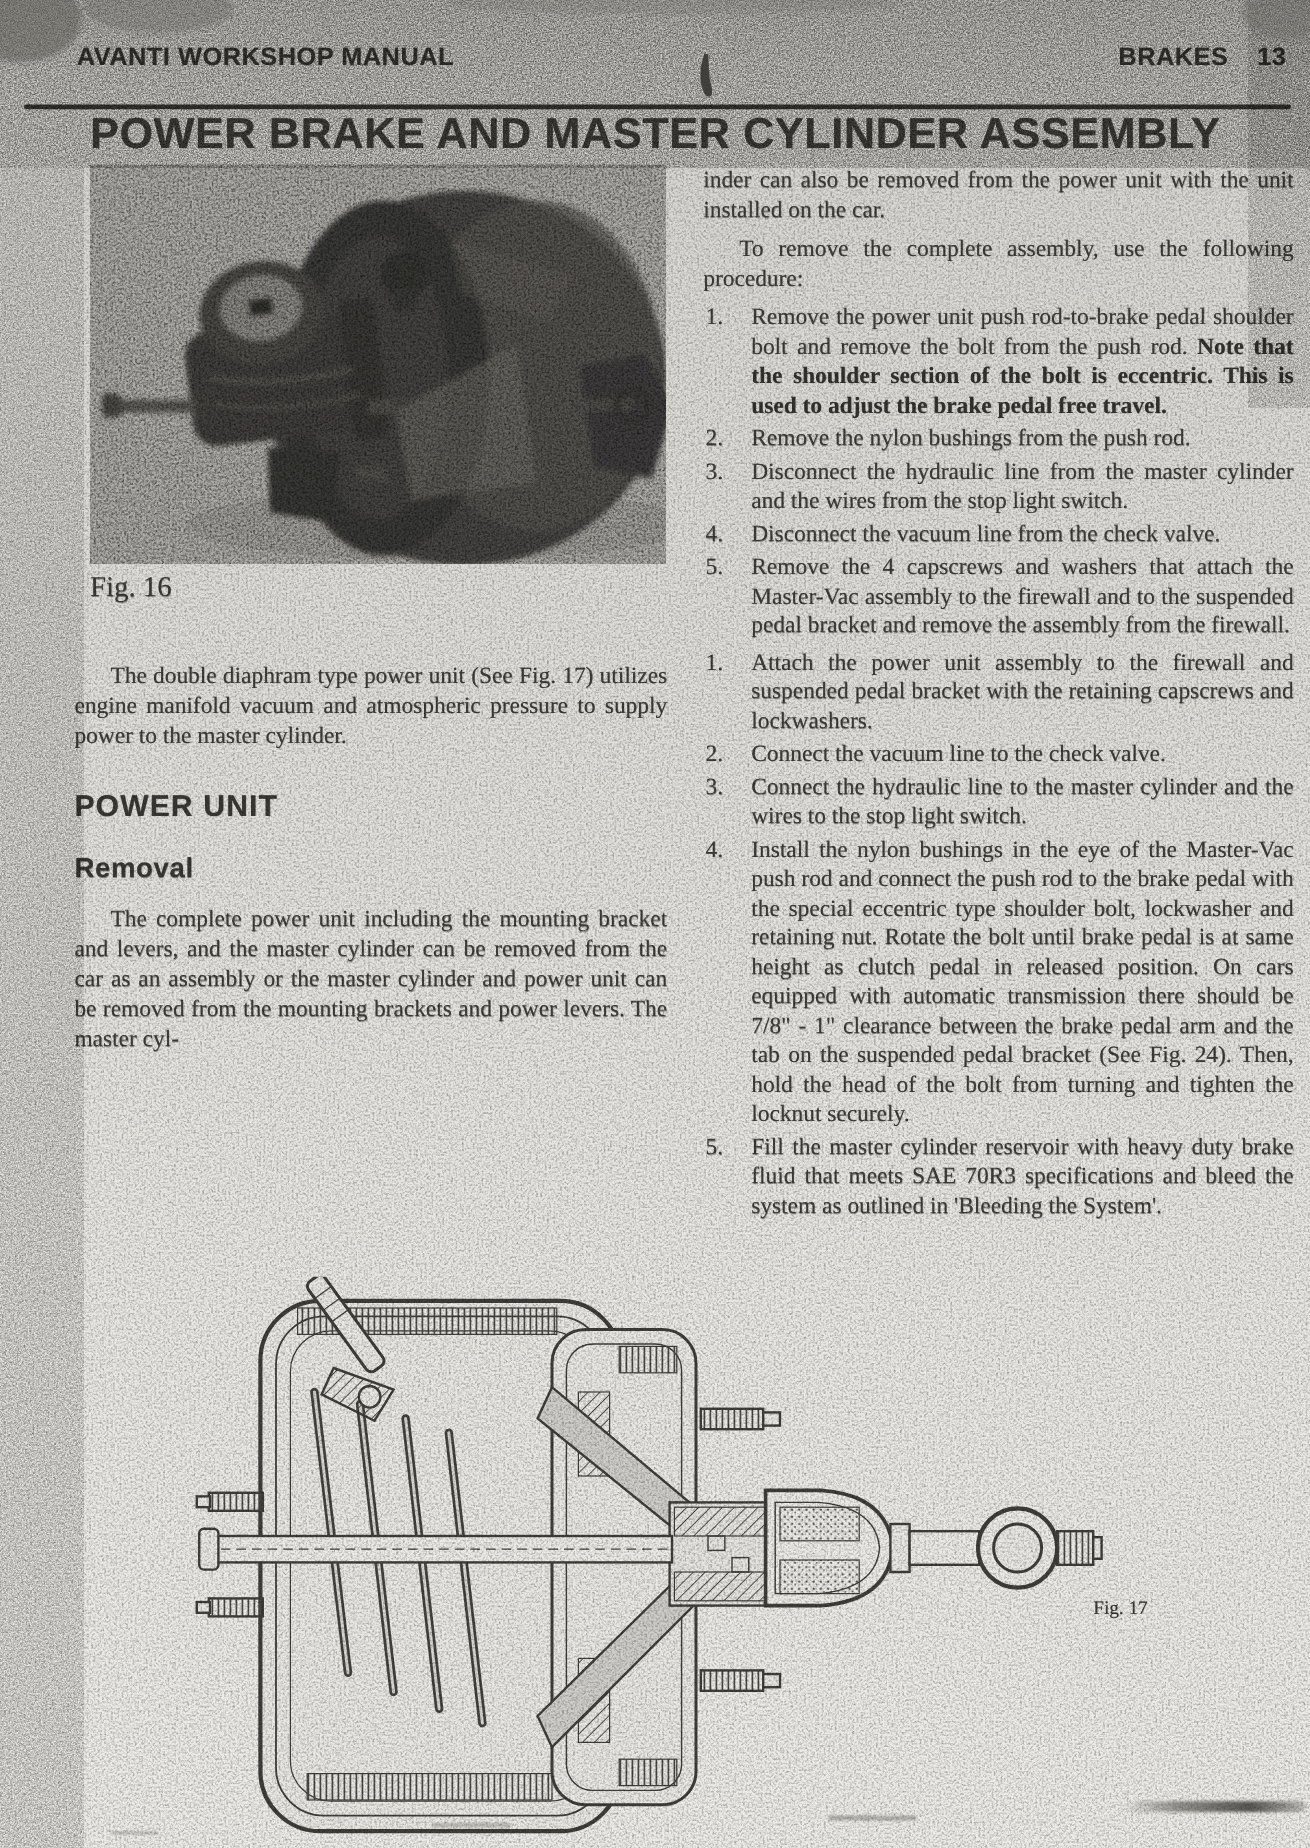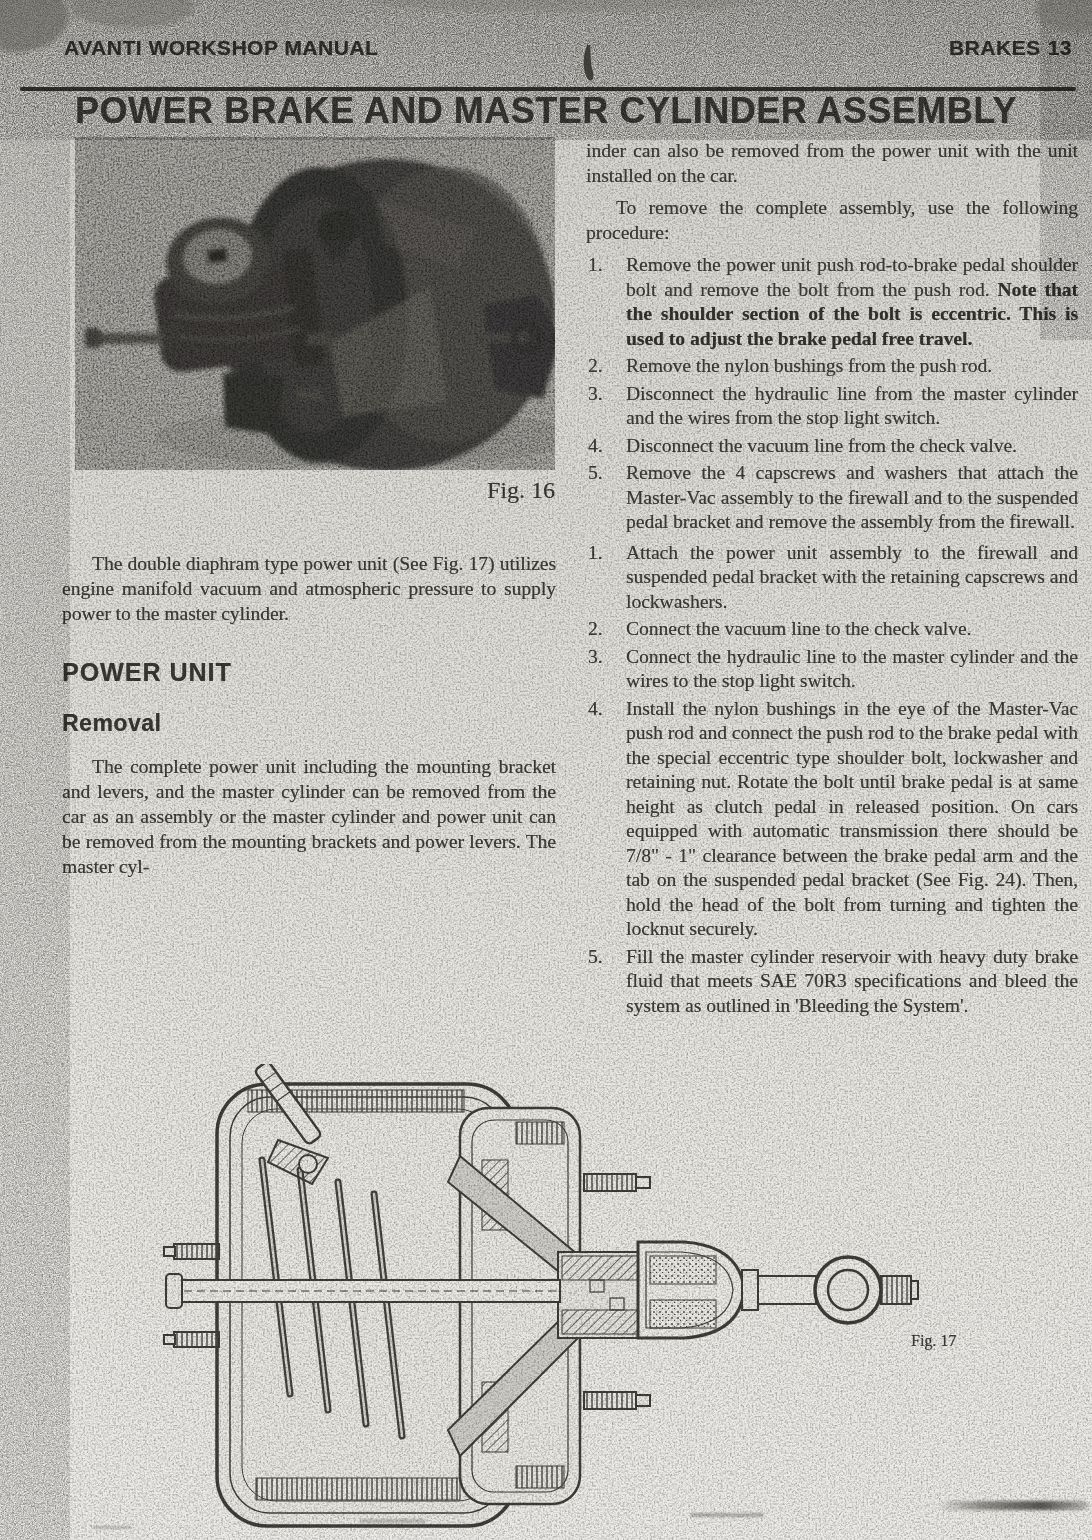--- a/index.html
+++ b/index.html
@@ -6,27 +6,27 @@
   .page{
     position:relative;width:1092px;height:1540px;overflow:hidden;
     background:linear-gradient(180deg,#c6c4bf 0%,#d6d4cf 5%,#dbd9d4 15%,#e1dfda 40%,#e9e7e2 70%,#edebe7 100%);
     font-family:"Liberation Serif", serif;color:#3d3c39;
   }
   .abs{position:absolute;}
   .ink{text-shadow:0.3px 0.3px 0.6px rgba(55,53,48,.55);}
   
   .hdr{font-family:"Liberation Sans",sans-serif;font-weight:bold;font-size:21px;color:#3a3935;letter-spacing:.5px;}
   .hdr-left{left:64px;top:36px;text-align:right;}
-  .hdr-right{right:20px;top:36px;display:flex;gap:7px;}
+  .hdr-right{right:20px;top:36px;display:flex;gap:24px;}
   .rule{left:20px;top:87px;width:1056px;height:3.5px;background:#3b3a36;border-radius:2px;}
   .title{left:0;top:90px;width:100%;text-align:center;margin:0;
     font-family:"Liberation Sans",sans-serif;font-weight:bold;font-size:36px;color:#44433f;letter-spacing:.5px;}
   
   .fig16{left:75px;top:137px;width:480px;height:333px;}
-  .fig16-caption{left:75px;top:477px;width:480px;text-align:right;font-size:24px;color:#3c3b38;}
+  .fig16-caption{left:75px;top:477px;width:480px;text-align:left;font-size:24px;color:#3c3b38;}
   .fig17{left:160px;top:1064px;width:760px;height:476px;}
   .fig17-caption{left:911px;top:1332px;font-size:16px;color:#3c3b38;}
   
   .col{font-size:19.5px;text-align:justify;color:#3e3d3a;}
   .left-col{left:62px;top:551px;width:494px;line-height:25px;}
   .right-col{left:586px;top:139px;width:492px;line-height:24.5px;}
   .col p{margin:0 0 8px 0;}
   .indent{text-indent:30px;}
   .h-power{font-family:"Liberation Sans",sans-serif;font-weight:bold;font-size:25px;color:#3a3935;letter-spacing:1px;margin:34px 0 0 0;}
   .h-sub{font-family:"Liberation Sans",sans-serif;font-weight:bold;font-size:23px;color:#3a3935;letter-spacing:.5px;margin:26px 0 0 0;}

